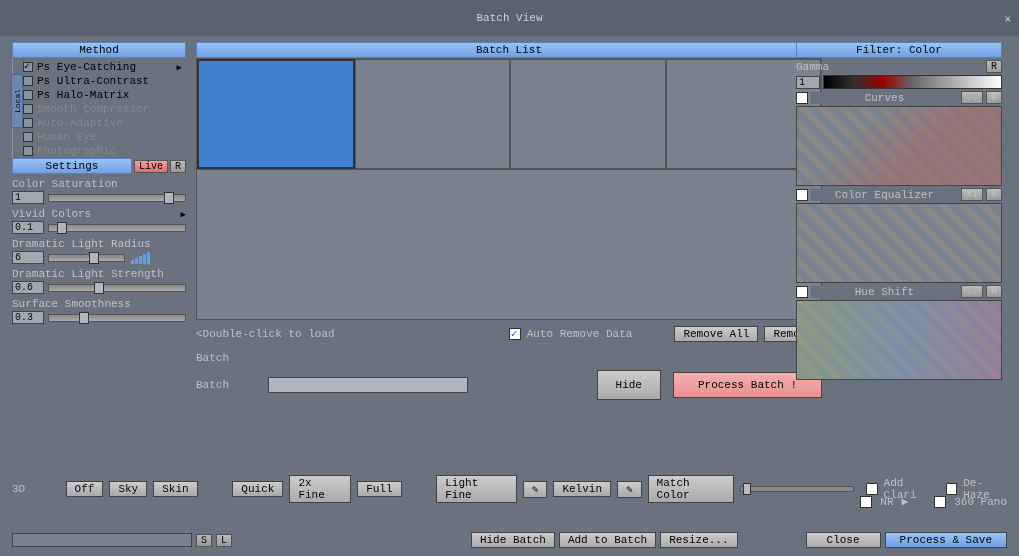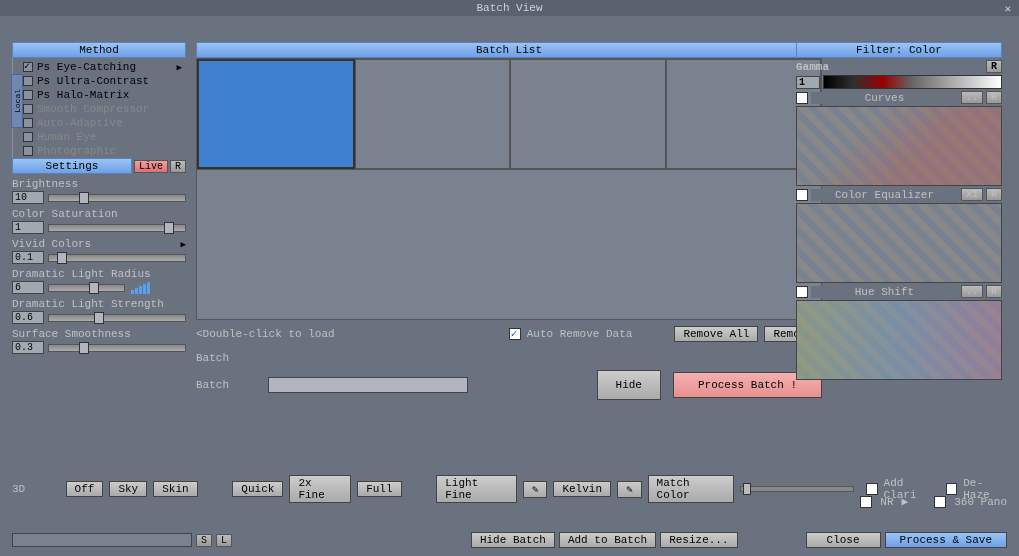--- a/index.html
+++ b/index.html
@@ -1,17 +1,17 @@
 <!DOCTYPE html>
 <html><head>
 <meta charset="utf-8">
 <style>
 * { margin: 0; padding: 0; box-sizing: border-box; font-family: "Courier New", monospace; font-size: 11px; }
 body { background: #6a7280; width: 1019px; height: 556px; overflow: hidden; }
-.titlebar { background: #5a6270; height: 16px; display: flex; align-items: center; justify-content: center; color: #d0d0d0; position: relative; }
+.titlebar { background: #5a6270; height: 36px; display: flex; align-items: center; justify-content: center; color: #d0d0d0; position: relative; }
 .titlebar .close-x { position: absolute; right: 8px; color: #d0d0d0; cursor: pointer; }
 
 
 .col-left { position: absolute; left: 12px; top: 42px; width: 174px; }
 .hdr-blue { background: linear-gradient(#9ac4f5, #6fa0e5); color: #000; text-align: center; font-size: 11px; padding: 1px 0; border: 1px solid #5a80c0; }
 .method-box { background: #6a7280; border-left: 1px solid #8a92a0; }
 .method-item { display: flex; align-items: center; gap: 4px; padding: 1px 4px 1px 10px; color: #000; }
 .method-item.dim { color: #888; }
 .chk { width: 10px; height: 10px; border: 1px solid #333; display: inline-block; background: #8a92a0; position: relative; }
 .chk.on::after { content: "✓"; position: absolute; top: -3px; left: 0; font-size: 10px; color: #000; }
@@ -48,21 +48,21 @@
 .chk2.on::after { content: "✓"; color: #2060c0; position: absolute; top: -2px; left: 1px; font-size: 11px; font-weight: bold; }
 
 
 .col-right { position: absolute; left: 796px; top: 42px; width: 206px; }
 .fhdr { background: linear-gradient(#9ac4f5,#6fa0e5); text-align: center; padding: 1px; color: #000; border: 1px solid #5a80c0; }
 .sect-hdr { display: flex; align-items: center; gap: 3px; margin-top: 2px; color: #c0c0c0; }
 .sect-title { flex: 1; background: #6a7280; text-align: center; }
 .preview { height: 80px; background: linear-gradient(45deg, #888 25%, #7a8290 25%, #7a8290 50%, #888 50%, #888 75%, #7a8290 75%); background-size: 20px 20px; border: 1px solid #444; margin-top: 2px; position: relative; overflow: hidden; }
 .preview.curves::after { content: ""; position: absolute; inset: 0; background: linear-gradient(135deg, transparent 30%, rgba(170,100,100,0.5) 60%); }
 .preview.hue::after { content:""; position:absolute; inset:0; background: linear-gradient(90deg, rgba(160,180,120,0.4), rgba(120,160,200,0.4), rgba(180,120,160,0.4)); }
-.gamma-row { display: flex; align-items: center; gap: 3px; margin-top: 2px; font-weight: bold; }
+.gamma-row { display: flex; align-items: center; gap: 3px; margin-top: 2px; }
 .gradient-bar { flex: 1; height: 14px; background: linear-gradient(90deg, #000, #303030, #900, #666, #999, #ccc, #fff); border: 1px solid #333; }
 
 
 .bot-toolbar { position: absolute; left: 12px; top: 475px; right: 12px; display: flex; align-items: center; gap: 6px; color: #c0c0c0; }
 .footer { position: absolute; left: 12px; right: 12px; bottom: 8px; display: flex; align-items: center; gap: 4px; }
 .progress { width: 180px; height: 14px; border: 1px solid #444; background: #7a8290; }
 .hslider { width: 120px; height: 6px; background: #888; border: 1px solid #555; position: relative; }
 .hslider .th { position: absolute; width: 8px; height: 12px; background: #bbb; border: 1px solid #333; top: -4px; left: 2px; }
 </style>
 </head>
@@ -106,29 +106,20 @@
         <span class="chk"></span>
         <span>Photographic</span>
       </div>
   </div>
   <div class="settings-row">
     <div class="hdr-blue settings-hdr">Settings</div>
     <span class="btn-mini btn-live">Live</span>
     <span class="btn-mini">R</span>
   </div>
 
-  <div class="slgroup">
-    <div class="sllabel">Brightness</div>
-    <div class="slrow">
-        <span class="numbox">10</span>
-        <div class="slider">
-          <div class="thumb" style="left:30px"></div>
-        </div>
-      </div>
-  </div>
   <div class="slgroup">
     <div class="sllabel">Color Saturation</div>
     <div class="slrow">
         <span class="numbox">1</span>
         <div class="slider">
           <div class="thumb" style="left:115px"></div>
         </div>
       </div>
   </div>
   <div class="slgroup">

